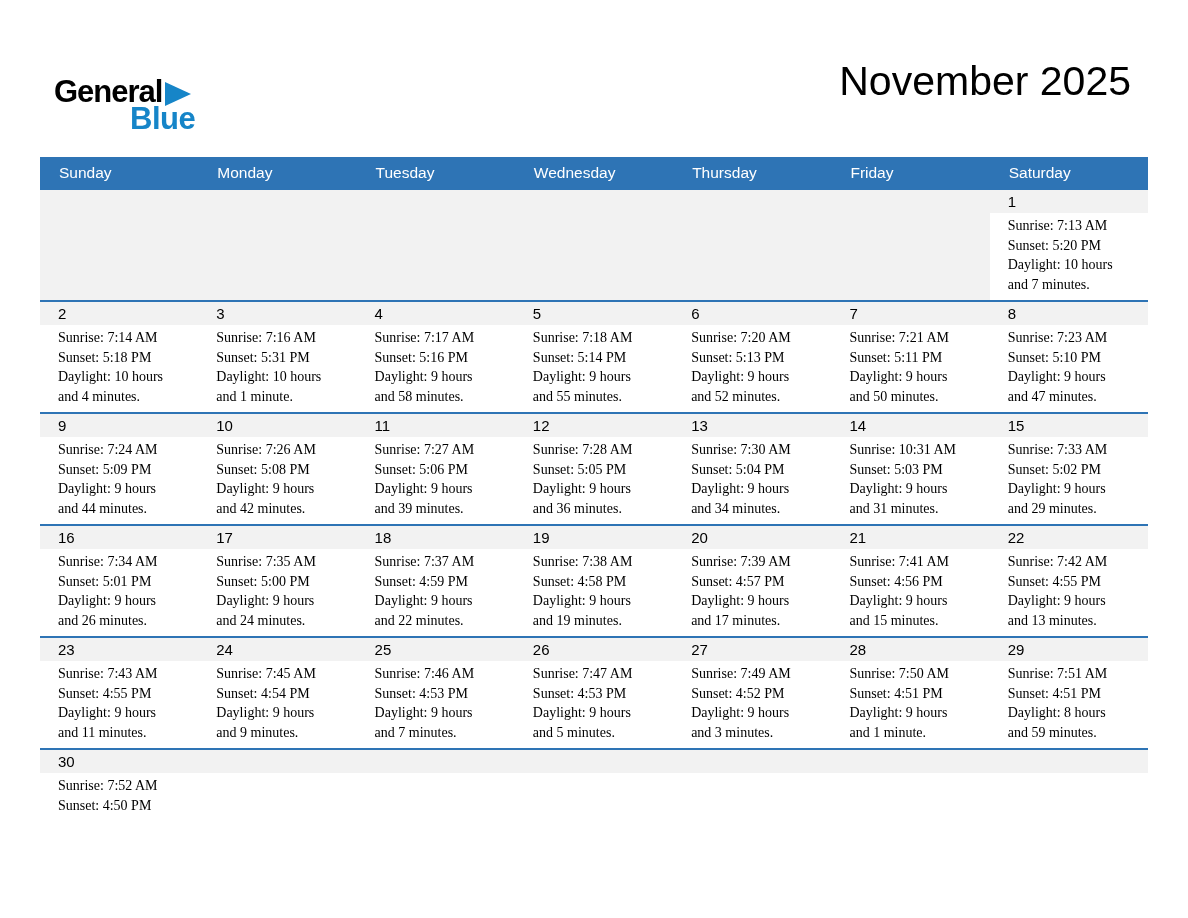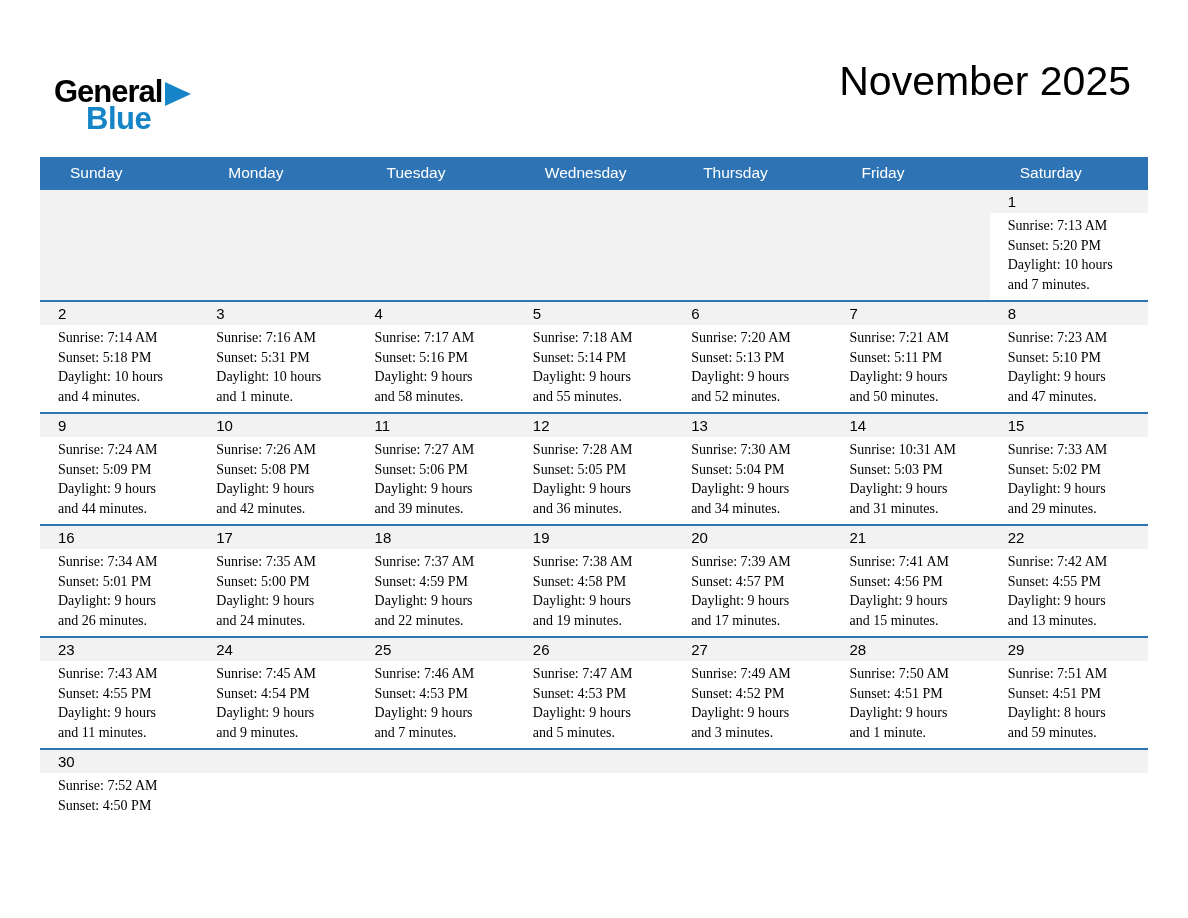--- a/index.html
+++ b/index.html
@@ -24,21 +24,21 @@
   }
   .logo-flag {
     width: 0; height: 0;
     border-top: 12px solid transparent;
     border-bottom: 12px solid transparent;
     border-left: 26px solid #1685C8;
     margin-left: 3px; margin-top: 4px;
   }
   .logo-blue {
     font-size: 31px; font-weight: 700; color: #1685C8;
-    margin: -9px 0 0 32px; letter-spacing: -0.5px;
+    margin: -9px 0 0 76px; letter-spacing: -0.5px;
   }
 
   
   .title {
     position: absolute; top: 58px; right: 57px;
     font-size: 41px; font-weight: 400; color: #000000; margin-left: 24px;
   }
   .subtitle {
     position: absolute; top: 119px; right: 57px;
     font-size: 22px; font-weight: 700; color: #000000;
@@ -47,21 +47,21 @@
   
   .calendar {
     position: absolute; left: 40px; top: 157px; width: 1108px;
     border-bottom: 2px solid #2E74B5;
   }
   .weekday-row {
     display: grid; grid-template-columns: repeat(7, 1fr);
     background: #2E74B5; height: 31px; align-items: center;
   }
   .weekday {
-    color: #ffffff; font-size: 15.5px; font-weight: 400; padding-left: 30px;
+    color: #ffffff; font-size: 15.5px; font-weight: 400; padding-left: 19px;
     white-space: nowrap; overflow: hidden;
   }
   .week {
     display: grid; grid-template-columns: repeat(7, 1fr);
     border-top: 2px solid #2E74B5;
   }
   .week:first-of-type { border-top: none; }
   .cell { min-height: 107px; background: #ffffff; }
   .strip {
     height: 23px; background: #F2F2F2;

